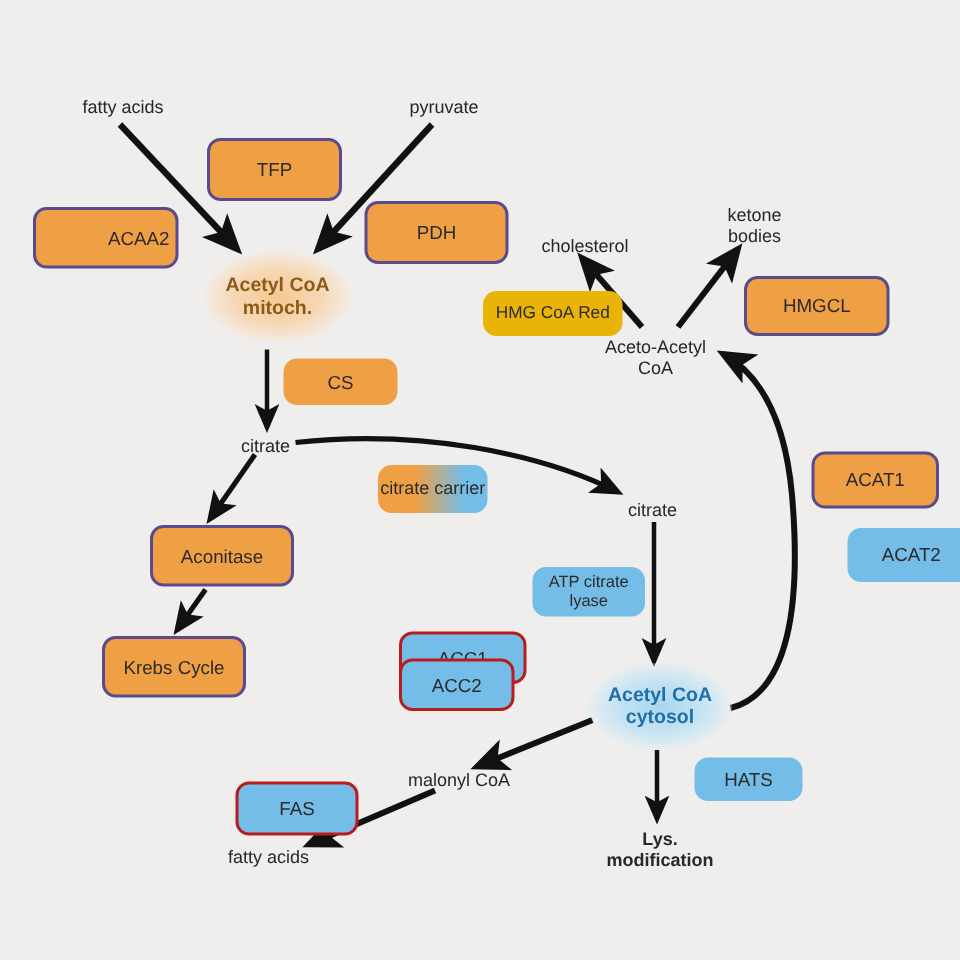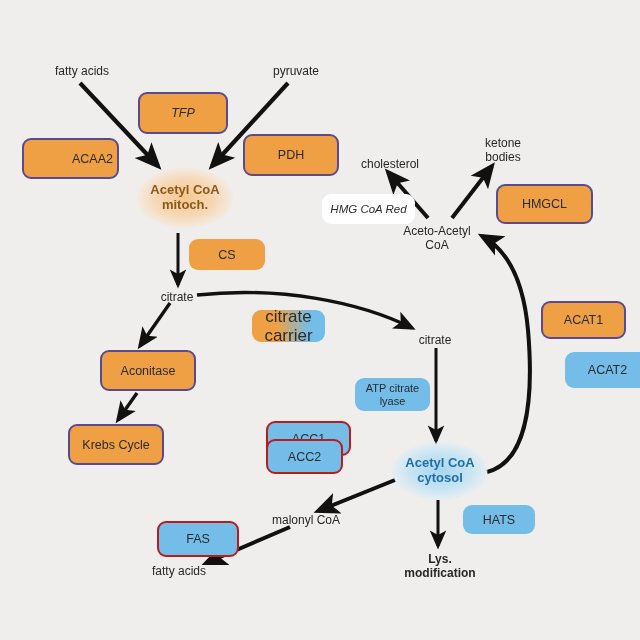--- a/index.html
+++ b/index.html
@@ -19,21 +19,21 @@
     display:flex;align-items:center;justify-content:center;
     text-align:center;
     box-sizing:border-box;
     font-size:12.5px;
     color:#2b2b2b;
     line-height:1.12;
     border-radius:9px;
   }
   .box.orange{background:#f0a044;}
   .box.blue{background:#74bde8;}
-  .box.mauve{background:#ffffff;font-style:italic;}
+  .box.mauve{background:#eab308;}
   .box.grad{background:linear-gradient(to right,#f0a044 0%,#f0a044 34%,#74bde8 78%,#74bde8 100%);}
   .box.bpurple{border:2px solid #5c4a8f;}
   .box.bnavy{border:2px solid #b91c1c;}
 
   
   .hub{
     position:absolute;
     display:flex;align-items:center;justify-content:center;
     text-align:center;
     font-size:13px;line-height:1.15;
@@ -107,35 +107,35 @@
   </svg>
 
   <div class="hub mito" style="left:137px;top:168px;width:96px;height:60px;">Acetyl CoA
 mitoch.</div>
 
   <div class="hub cyto" style="left:392px;top:442px;width:96px;height:58px;">Acetyl CoA
 cytosol</div>
 
   <div class="box orange bpurple" style="left:22px;top:138px;width:97px;height:41px;padding-left:44px;">ACAA2</div>
 
-  <div class="box orange bpurple" style="left:138px;top:92px;width:90px;height:42px;font-style:italic;">TFP</div>
+  <div class="box orange bpurple" style="left:138px;top:92px;width:90px;height:42px;">TFP</div>
 
   <div class="box orange bpurple" style="left:243px;top:134px;width:96px;height:42px;">PDH</div>
 
   <div class="box orange" style="left:189px;top:239px;width:76px;height:31px;">CS</div>
 
   <div class="box mauve" style="left:322px;top:194px;width:93px;height:30px;font-size:11.5px;">HMG CoA Red</div>
 
   <div class="box orange bpurple" style="left:496px;top:184px;width:97px;height:40px;">HMGCL</div>
 
   <div class="box orange bpurple" style="left:100px;top:350px;width:96px;height:41px;">Aconitase</div>
 
   <div class="box orange bpurple" style="left:68px;top:424px;width:96px;height:41px;">Krebs Cycle</div>
 
-  <div class="box grad" style="left:252px;top:310px;width:73px;height:32px;font-size:17px;">citrate
+  <div class="box grad" style="left:252px;top:310px;width:73px;height:32px;font-size:12px;">citrate
 carrier</div>
 
   <div class="box blue" style="left:355px;top:378px;width:75px;height:33px;font-size:11px;">ATP citrate
 lyase</div>
 
   <div class="box blue bnavy" style="left:266px;top:421px;width:85px;height:35px;">ACC1</div>
 
   <div class="box blue bnavy" style="left:266px;top:439px;width:77px;height:35px;">ACC2</div>
 
   <div class="box orange bpurple" style="left:541px;top:301px;width:85px;height:38px;">ACAT1</div>

